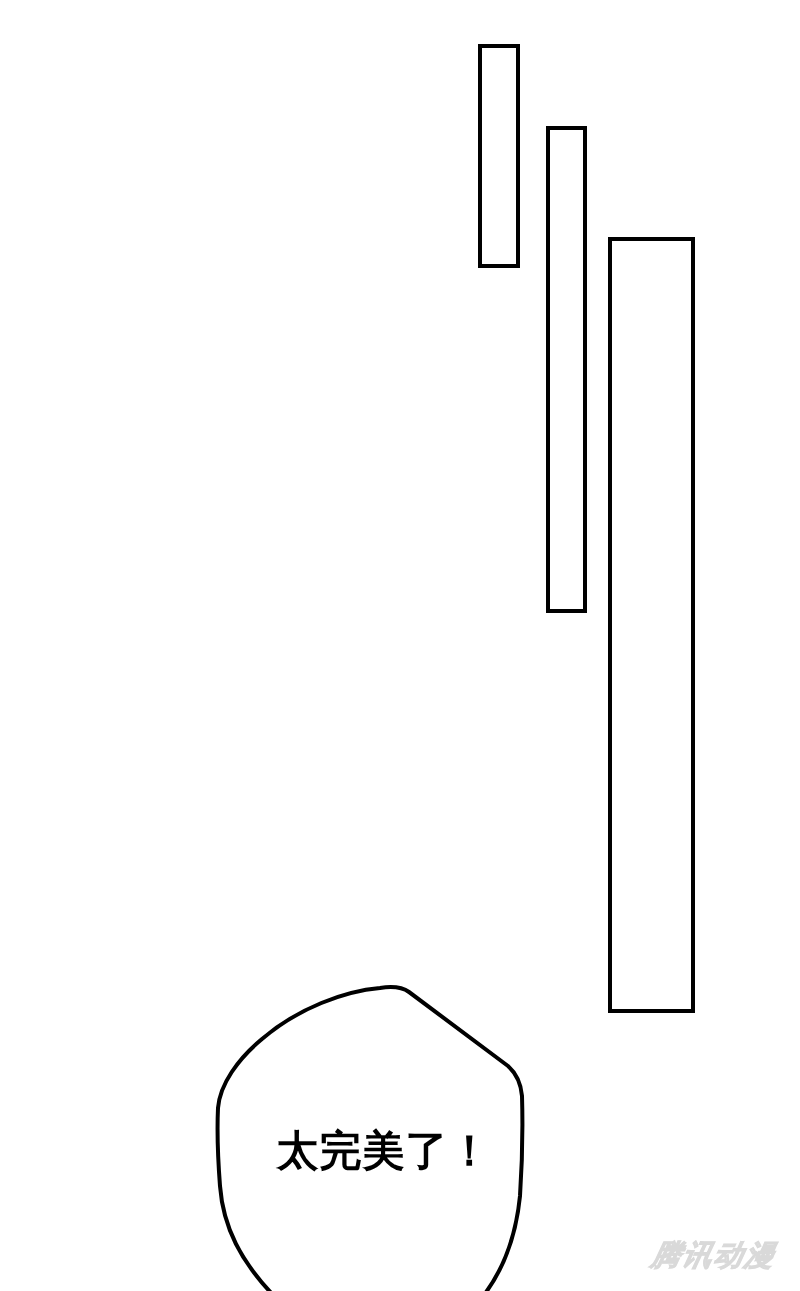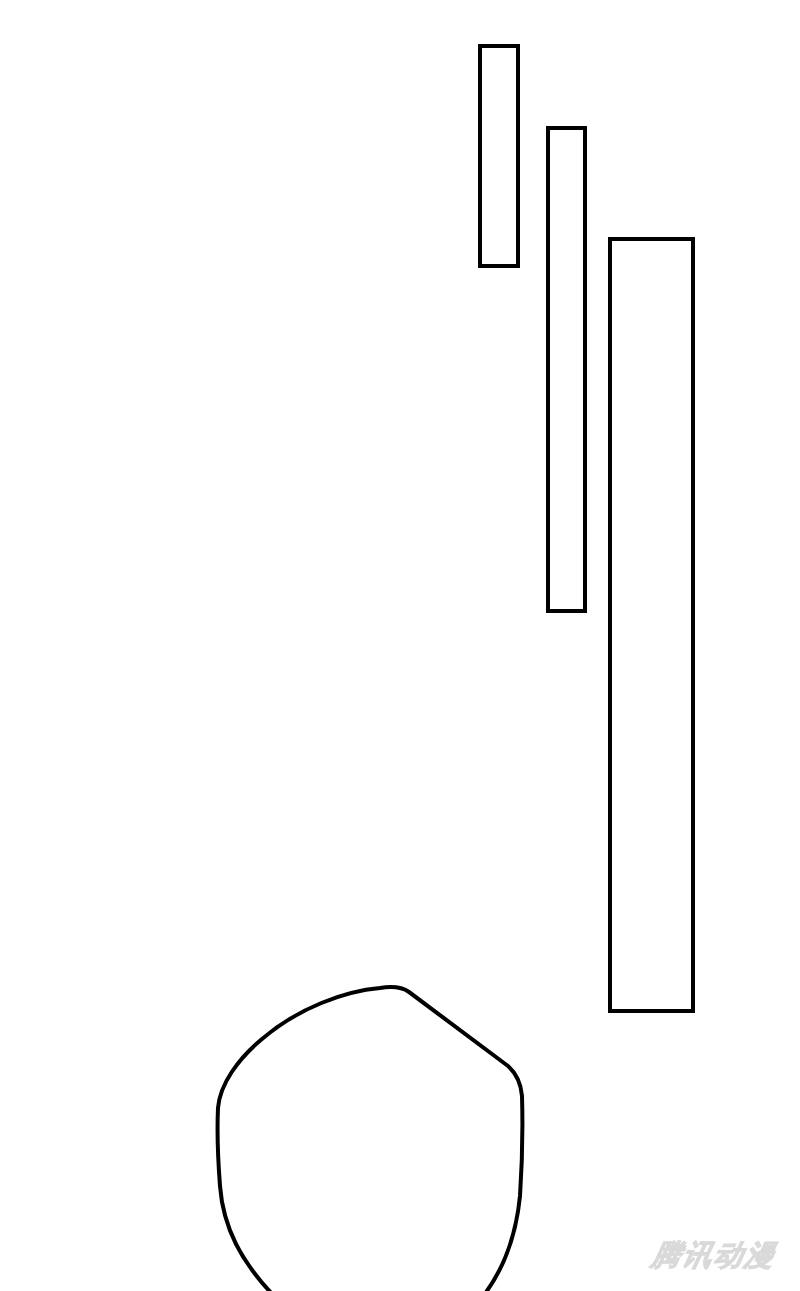--- a/index.html
+++ b/index.html
@@ -74,16 +74,17 @@
          C 523 1130 522 1166 520 1196
          C 516 1236 503 1272 480 1300
          L 278 1300
          C 240 1262 223 1226 220 1186
          C 218 1160 217 1130 218 1108
          C 220 1084 238 1059 262 1039
          C 298 1008 345 991 380 988
          Z" fill="#ffffff" stroke="#000000" stroke-width="4" stroke-linejoin="round"></path>
   </svg>
 
+  <div class="bubble-text">太完美了！</div>
 
   <div class="watermark">腾讯动漫</div>
 
 </div>
 
 </body></html>

